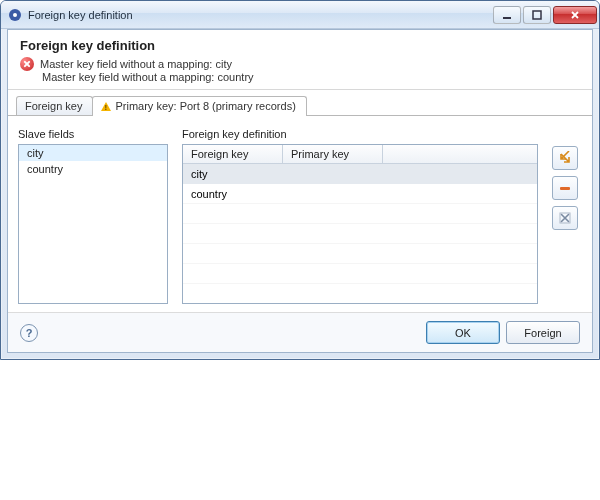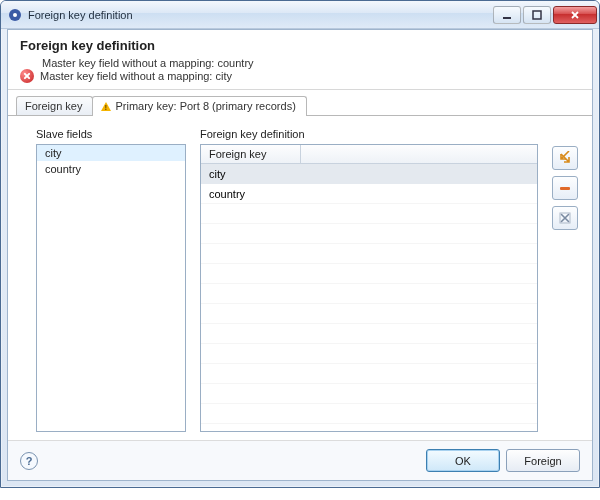--- a/index.html
+++ b/index.html
@@ -1,19 +1,19 @@
 <!DOCTYPE html>
 <html><head>
 <meta charset="utf-8">
 <style>
 * { box-sizing: border-box; margin: 0; padding: 0; font-family: "Segoe UI", Tahoma, sans-serif; font-size: 11px; }
 html, body { width: 600px; height: 500px; overflow: hidden; }
 
 .window {
-  width: 600px; height: 488px;
+  width: 600px; height: 360px;
   background: linear-gradient(#e8eff8, #dce6f3);
   border: 1px solid #4a6a92;
   border-radius: 6px 6px 0 0;
   display: flex; flex-direction: column;
   box-shadow: 0 0 0 1px rgba(255,255,255,0.4) inset;
 }
 
 .titlebar {
   height: 28px;
   background: linear-gradient(#f3f7fc, #dce8f6 45%, #cddff2 46%, #dfeaf7);
@@ -95,21 +95,21 @@
   border-right: 5px solid transparent;
   border-bottom: 9px solid #f5b400;
   position: relative;
 }
 .warn-icon::after {
   content: "!"; position: absolute; left: -2px; top: 1px;
   font-size: 8px; font-weight: bold; color: #6b4a00;
 }
 
 .body {
-  flex: 1; display: flex; padding: 12px 14px 8px 28px; gap: 14px;
+  flex: 1; display: flex; padding: 12px 14px 8px 10px; gap: 14px;
 }
 .col { display: flex; flex-direction: column; }
 .col.slave { width: 150px; }
 .col.def { flex: 1; }
 .col-label { color: #222; margin-bottom: 4px; }
 .listbox {
   flex: 1; border: 1px solid #9aaec4; background: #fff;
   overflow: hidden;
 }
 .listitem { padding: 2px 8px; color: #222; }
@@ -190,26 +190,26 @@
             <path d="M2 2 L8 8 M8 2 L2 8" stroke="#fff" stroke-width="1.8"></path>
           </svg>
       </div>
     </div>
   </div>
 
   <div class="client">
 
     <div class="header">
       <h1>Foreign key definition</h1>
-      <div class="msg indent">
-        <span>Master key field without a mapping: country</span>
-      </div>
       <div class="msg">
         <span class="err-icon"></span>
         <span>Master key field without a mapping: city</span>
+      </div>
+      <div class="msg indent">
+        <span>Master key field without a mapping: country</span>
       </div>
     </div>
 
     <div class="tabstrip">
       <div class="tab">
         <span>Foreign key</span>
       </div>
       <div class="tab active">
         <span class="warn-icon"></span>
         <span>Primary key: Port 8 (primary records)</span>
@@ -228,20 +228,21 @@
             <span>country</span>
           </div>
         </div>
       </div>
 
       <div class="col def">
         <div class="col-label">Foreign key definition</div>
         <div class="tablewrap">
           <div class="thead">
             <div class="th fk">Foreign key</div>
+            <div class="th pk">Primary key</div>
             <div class="th sp"></div>
           </div>
           <div class="tbody">
             <div class="trow selected">
               <div class="td fk">city</div>
               <div class="td pk"></div>
             </div>
             <div class="trow">
               <div class="td fk">country</div>
               <div class="td pk"></div>

